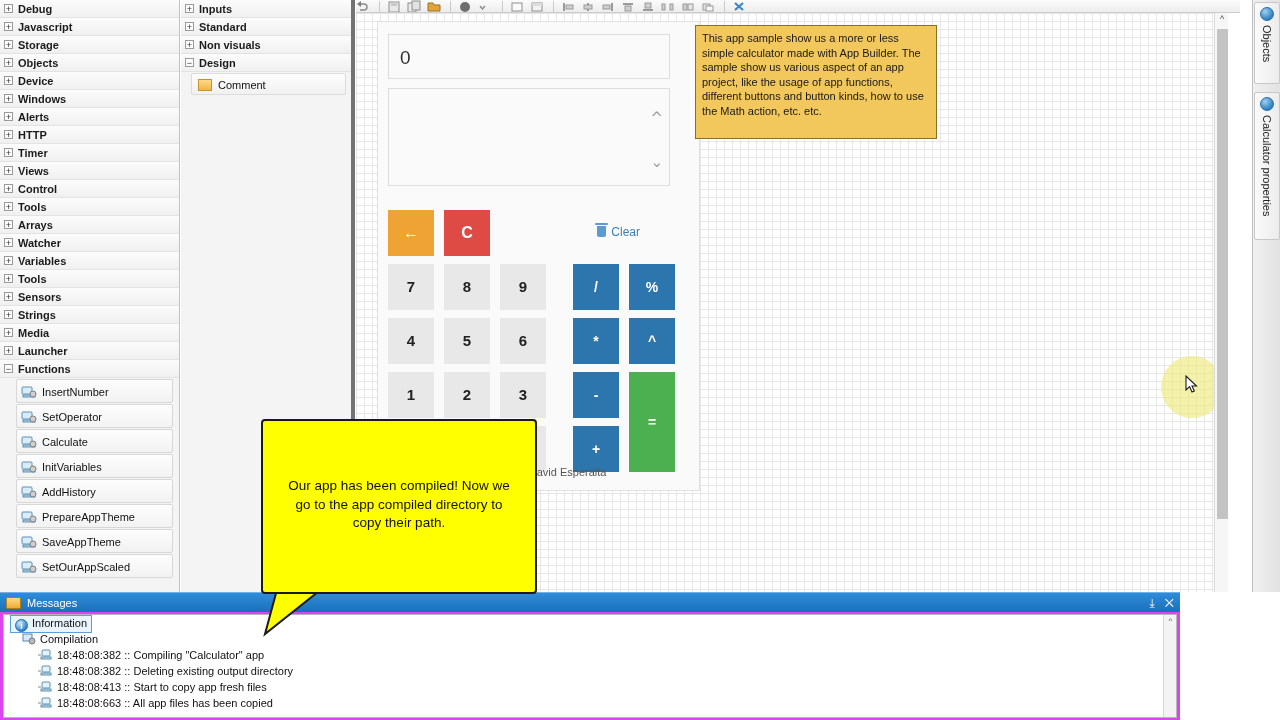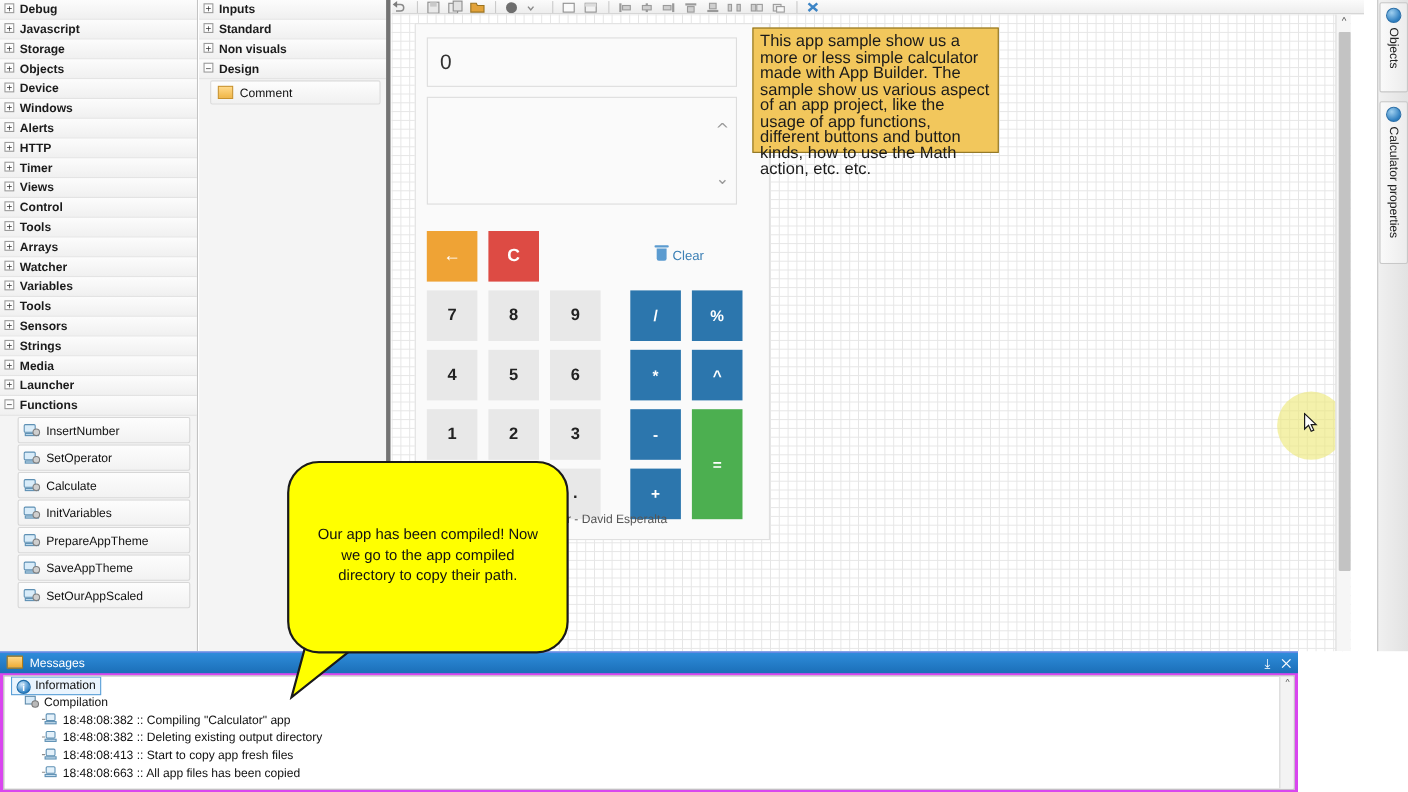--- a/index.html
+++ b/index.html
@@ -158,37 +158,37 @@
     background: #4caf50; color: #fff; font-size: 14px;
     width: 46px; height: 100px; line-height: 100px;
   }
   .calc-footer {
     position: absolute; left: 10px; bottom: 12px; width: 300px;
     text-align: center; color: #555; font-size: 11px;
   }
 
   
   .comment-box {
-    position: absolute; left: 328px; top: 12px; width: 224px; height: 114px;
+    position: absolute; left: 339px; top: 12px; width: 242px; height: 114px;
     background: #f2c75c; border: 1px solid #8a7122;
-    padding: 5px 6px; font-size: 15px; color: #1a1a1a; line-height: 14.5px;
+    padding: 5px 6px; font-size: 11px; color: #1a1a1a; line-height: 14.5px;
   }
 
   
   .cursor-halo {
     position: absolute; left: 805px; top: 343px;
     width: 62px; height: 62px; border-radius: 50%;
     background: rgba(237,233,120,0.62);
   }
   .cursor-arrow { position: absolute; left: 829px; top: 362px; }
 
   
   .callout {
-    position: absolute; left: 261px; top: 419px; width: 256px; height: 175px;
-    background: #ffff00; border: 2px solid #1a1a1a; border-radius: 29px;
+    position: absolute; left: 261px; top: 419px; width: 276px; height: 175px;
+    background: #ffff00; border: 2px solid #1a1a1a; border-radius: 4px;
     z-index: 40;
   }
   .callout-text {
     padding: 56px 22px 0 22px; text-align: center;
     font-size: 13.5px; line-height: 18.5px; color: #111;
   }
   .callout-tail {
     position: absolute; left: 263px; top: 560px; z-index: 39;
   }
 
@@ -306,20 +306,25 @@
         <div class="fn-item"><span class="fn-icon"><svg width="16" height="14">
               <rect x="1" y="2" width="10" height="7" rx="1" fill="#d9ecf9" stroke="#5e90b4"></rect>
               <rect x="2" y="10" width="12" height="2" fill="#bcd8ea" stroke="#5e90b4"></rect>
               <circle cx="12" cy="9" r="3" fill="#cfcfcf" stroke="#808080"></circle>
             </svg></span><span>Calculate</span></div>
         <div class="fn-item"><span class="fn-icon"><svg width="16" height="14">
               <rect x="1" y="2" width="10" height="7" rx="1" fill="#d9ecf9" stroke="#5e90b4"></rect>
               <rect x="2" y="10" width="12" height="2" fill="#bcd8ea" stroke="#5e90b4"></rect>
               <circle cx="12" cy="9" r="3" fill="#cfcfcf" stroke="#808080"></circle>
             </svg></span><span>InitVariables</span></div>
+        <div class="fn-item"><span class="fn-icon"><svg width="16" height="14">
+              <rect x="1" y="2" width="10" height="7" rx="1" fill="#d9ecf9" stroke="#5e90b4"></rect>
+              <rect x="2" y="10" width="12" height="2" fill="#bcd8ea" stroke="#5e90b4"></rect>
+              <circle cx="12" cy="9" r="3" fill="#cfcfcf" stroke="#808080"></circle>
+            </svg></span><span>AddHistory</span></div>
         <div class="fn-item"><span class="fn-icon"><svg width="16" height="14">
               <rect x="1" y="2" width="10" height="7" rx="1" fill="#d9ecf9" stroke="#5e90b4"></rect>
               <rect x="2" y="10" width="12" height="2" fill="#bcd8ea" stroke="#5e90b4"></rect>
               <circle cx="12" cy="9" r="3" fill="#cfcfcf" stroke="#808080"></circle>
             </svg></span><span>PrepareAppTheme</span></div>
         <div class="fn-item"><span class="fn-icon"><svg width="16" height="14">
               <rect x="1" y="2" width="10" height="7" rx="1" fill="#d9ecf9" stroke="#5e90b4"></rect>
               <rect x="2" y="10" width="12" height="2" fill="#bcd8ea" stroke="#5e90b4"></rect>
               <circle cx="12" cy="9" r="3" fill="#cfcfcf" stroke="#808080"></circle>
             </svg></span><span>SaveAppTheme</span></div>

